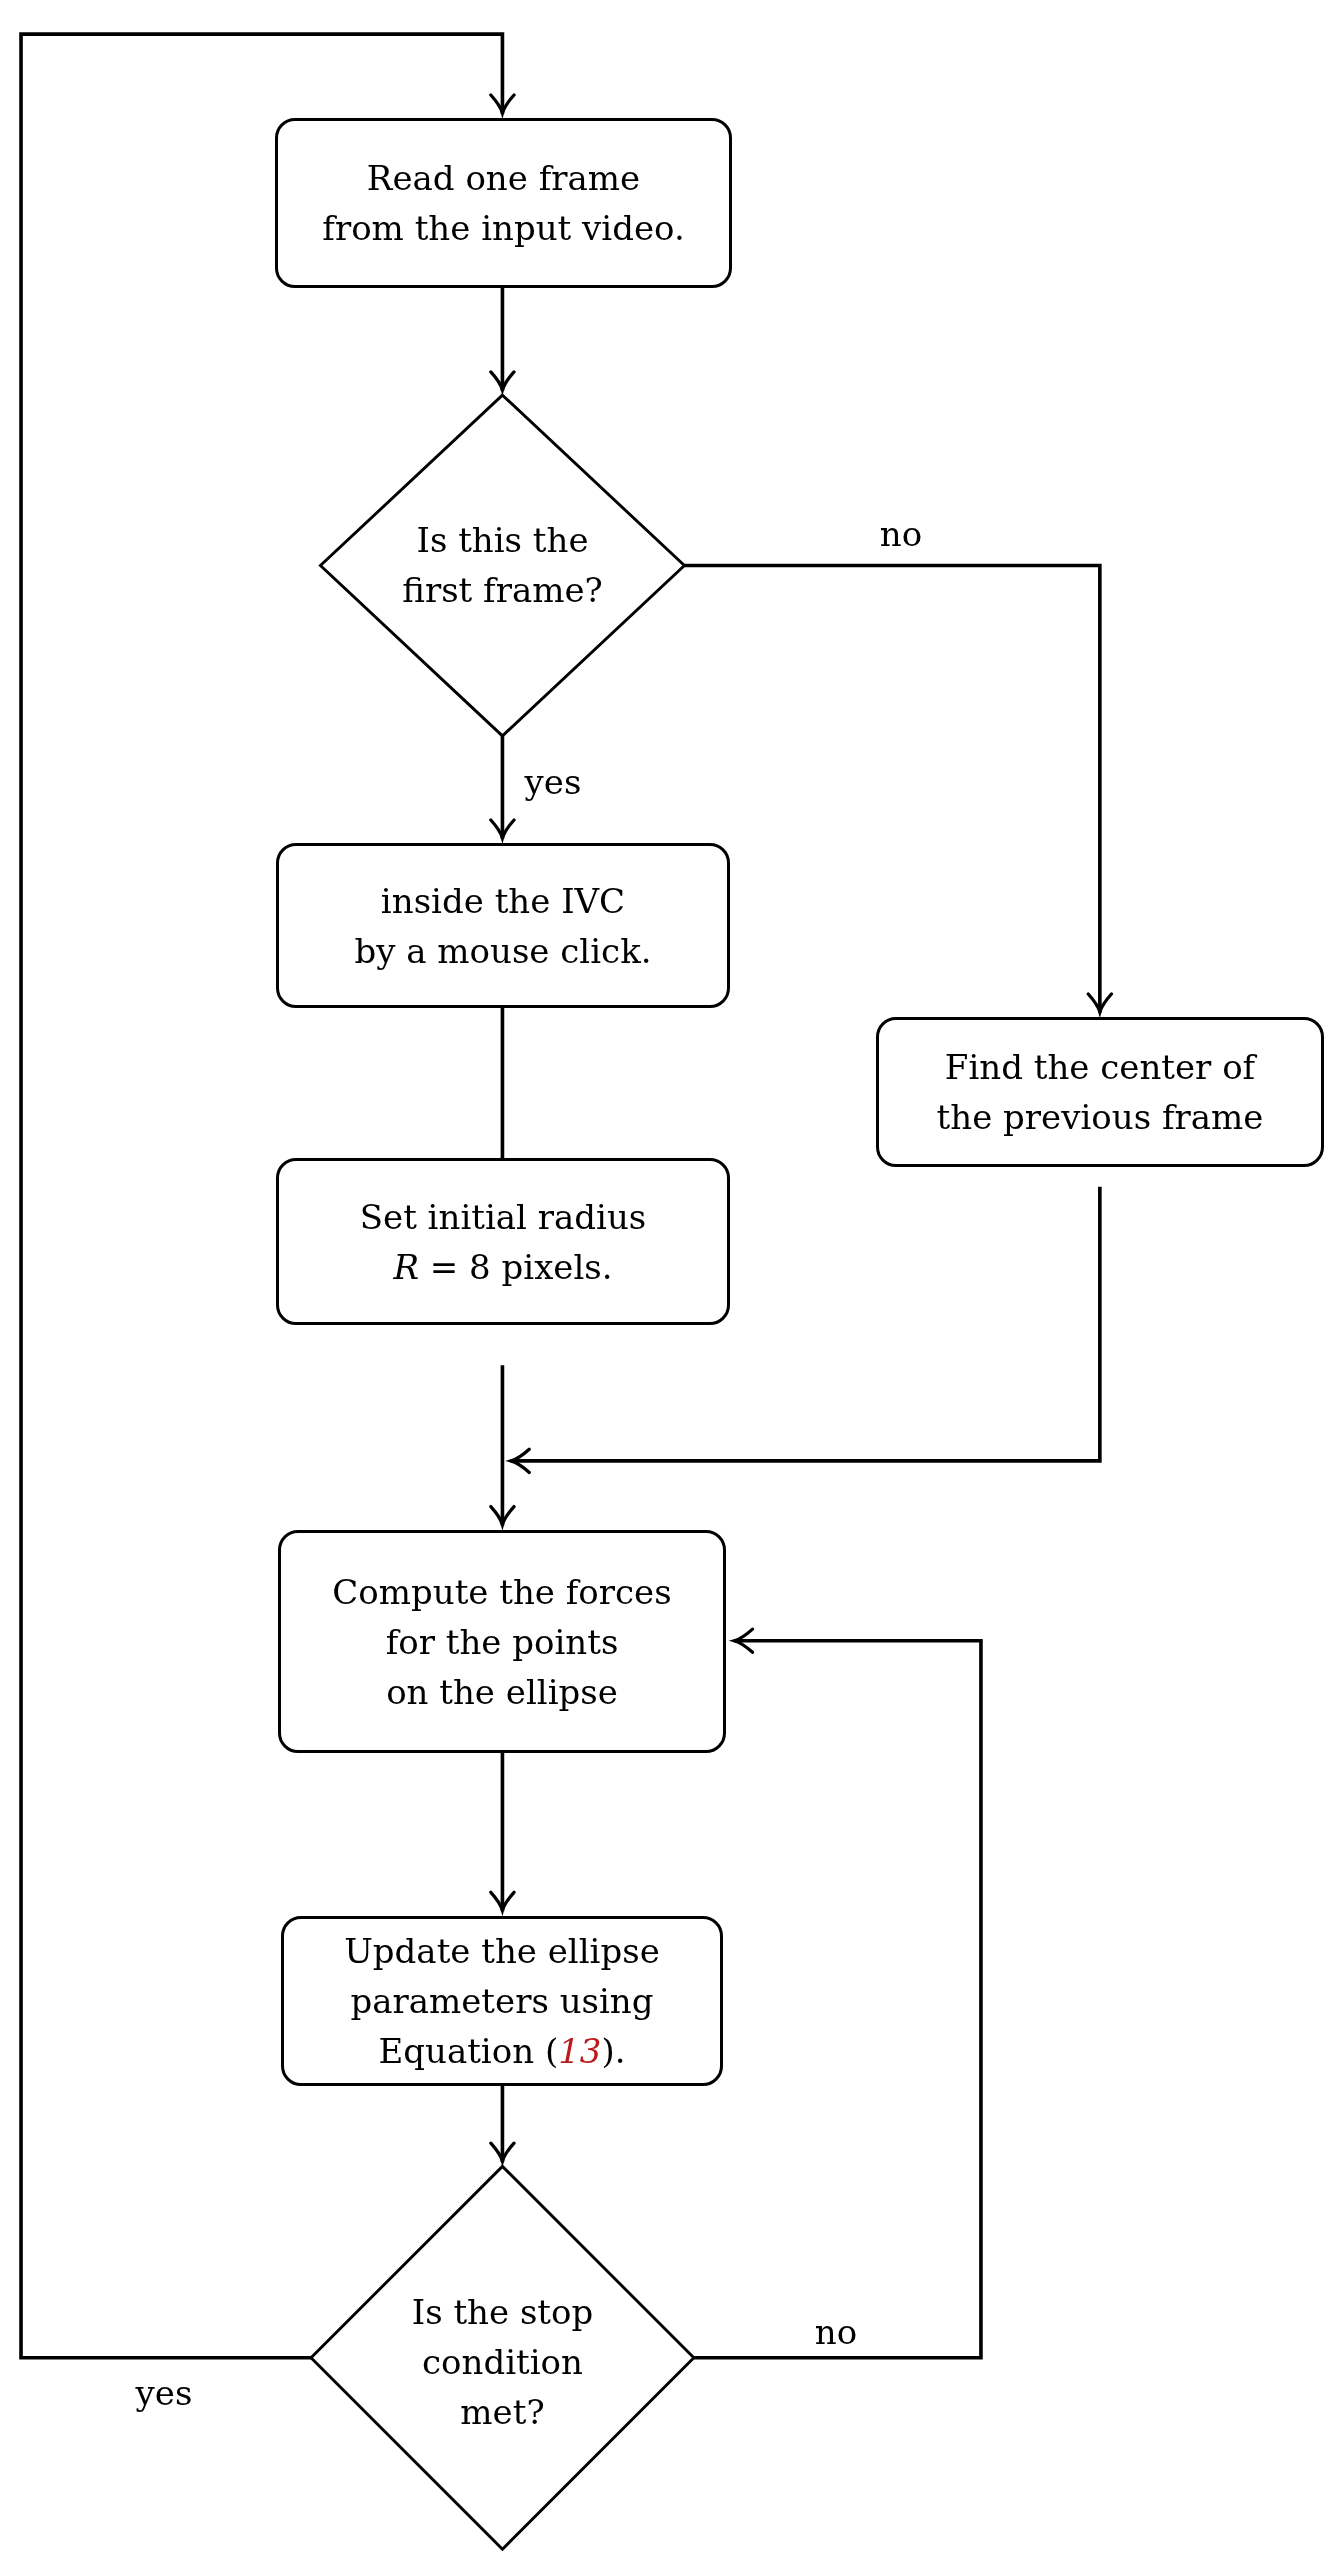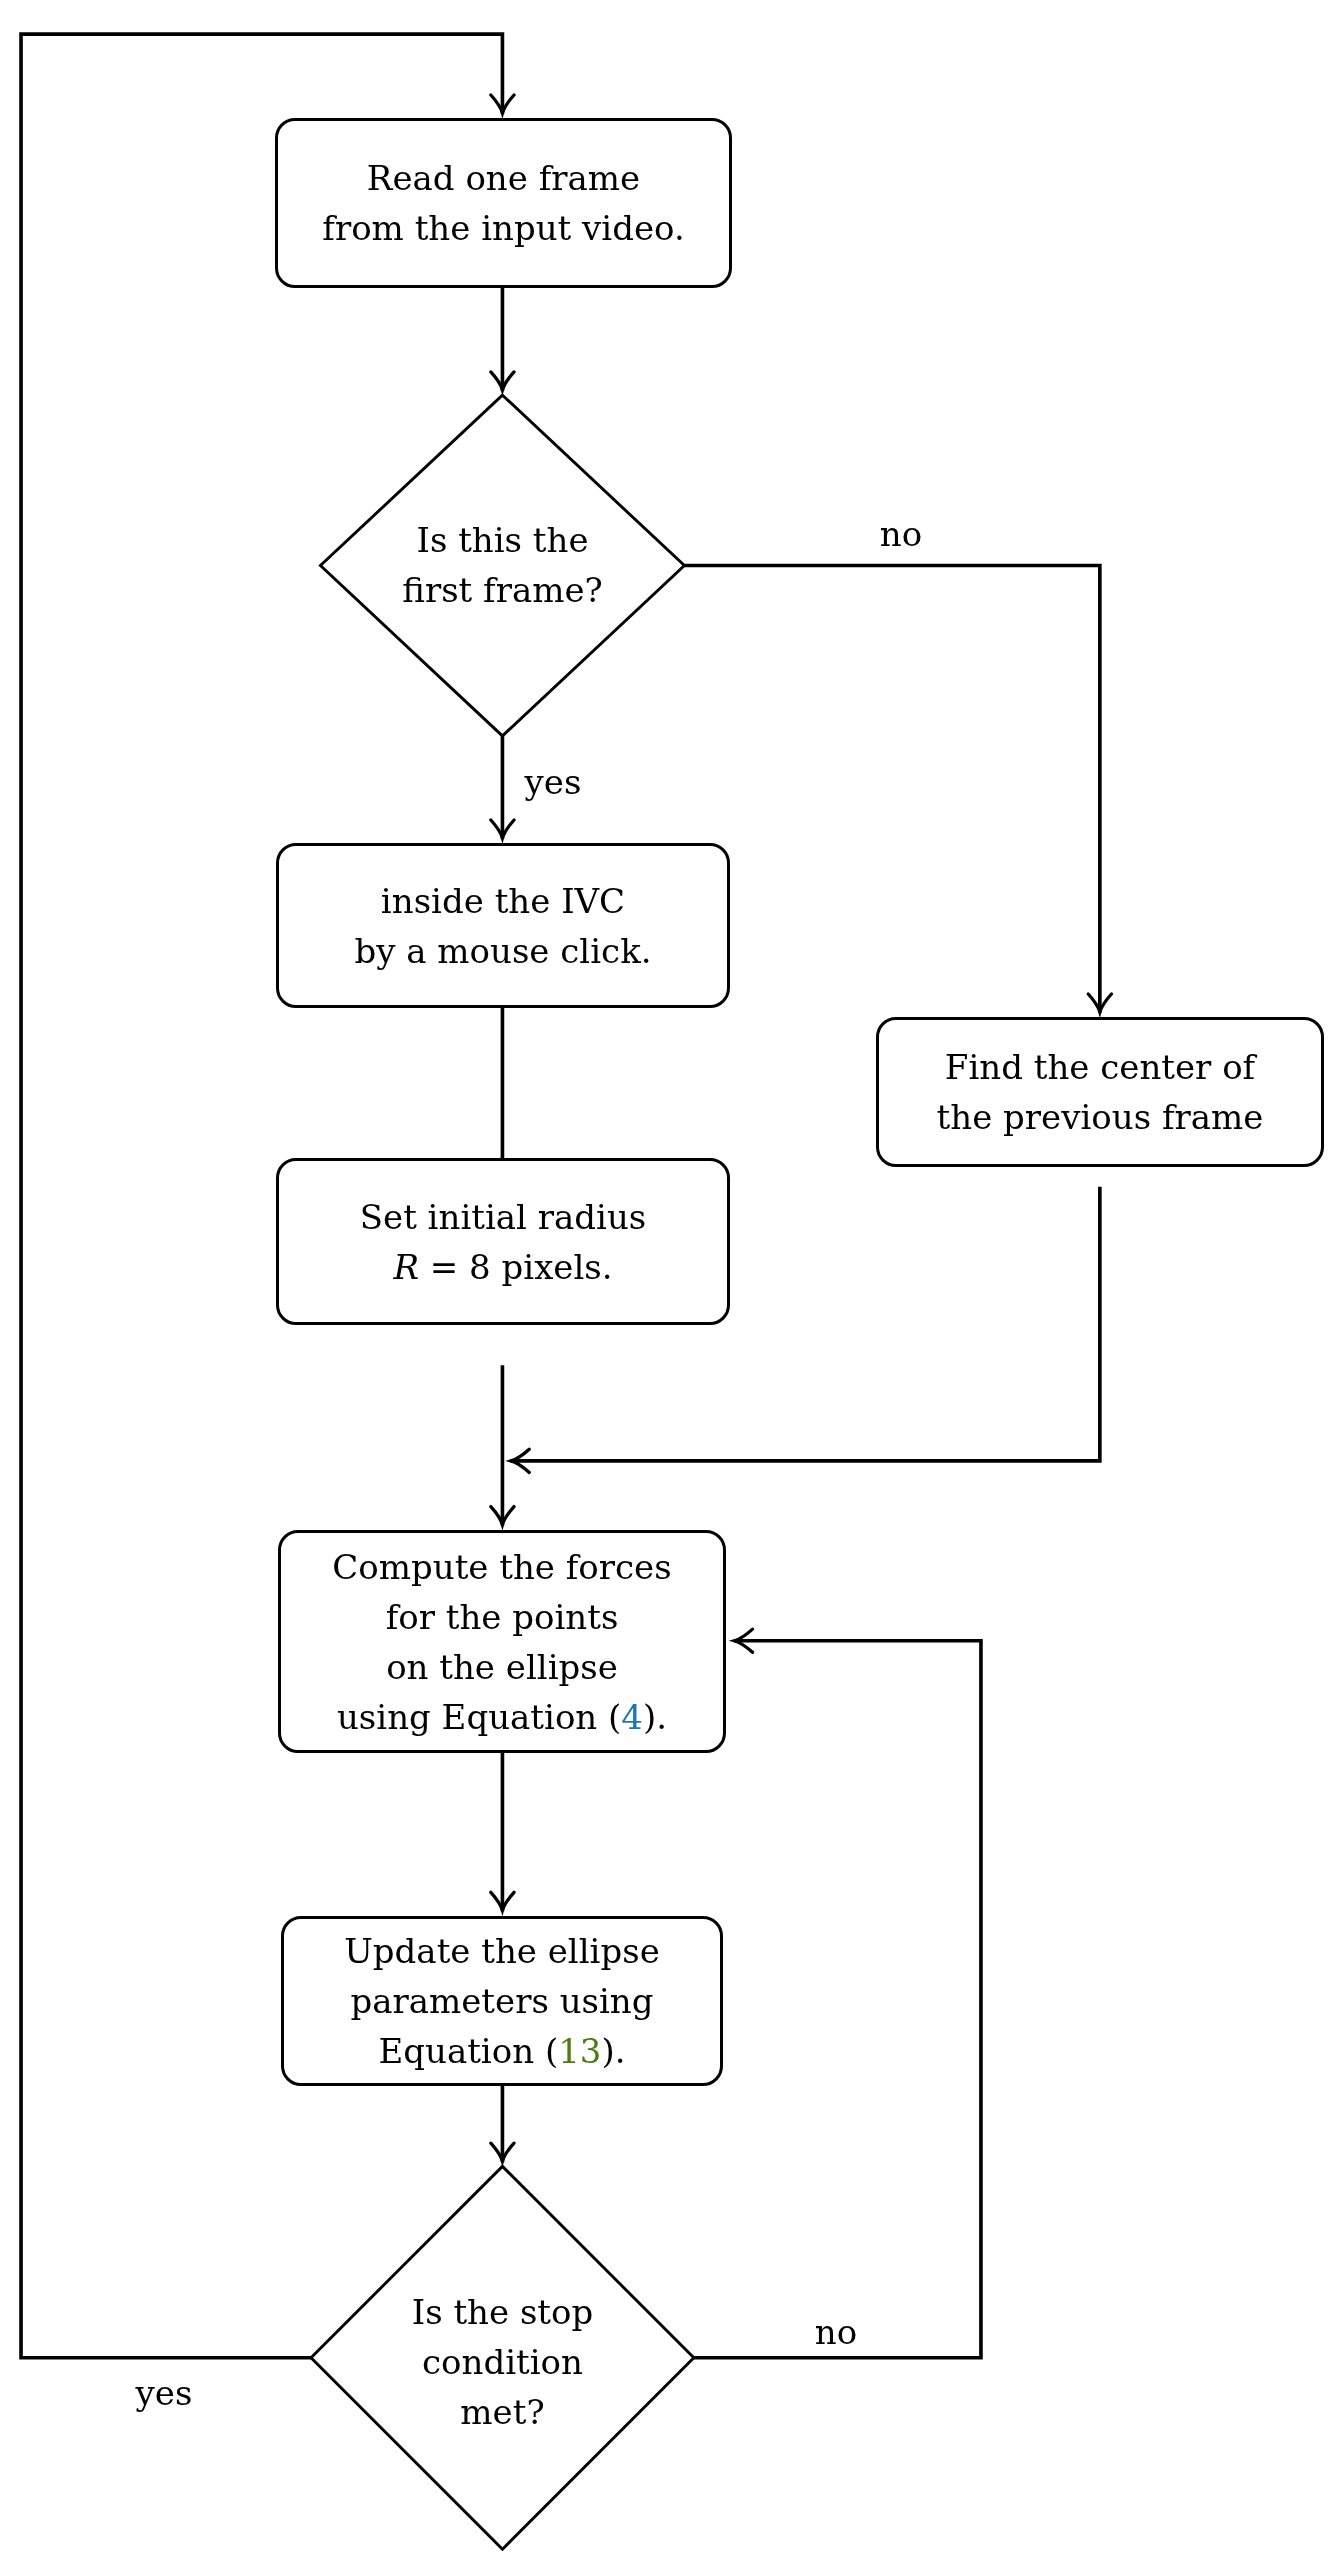--- a/index.html
+++ b/index.html
@@ -77,27 +77,26 @@
 
   <div class="node box" style="left:276px;top:1158px;width:454px;height:167px;">
     <div>Set initial radius</div>
     <div><span class="it">R</span><span> = 8 pixels.</span></div>
   </div>
 
   <div class="node box" style="left:278px;top:1530px;width:448px;height:223px;">
     <div>Compute the forces</div>
     <div>for the points</div>
     <div>on the ellipse</div>
-    <div><span>using Equation (</span><span class="eq" style="color: rgb(28, 118, 178);">4</span><span>).</span></div>
   </div>
 
   <div class="node box" style="left:281px;top:1916px;width:442px;height:170px;">
     <div>Update the ellipse</div>
     <div>parameters using</div>
-    <div><span>Equation (</span><span class="eq" style="color: #4d7c0f;">13</span><span>).</span></div>
+    <div><span>Equation (</span><span class="eq" style="color: #b91c1c; font-style: italic;">13</span><span>).</span></div>
   </div>
 
   <div class="node dtext" style="left:321px;top:515px;width:363px;height:100px;">
     <div>Is this the</div>
     <div>first frame?</div>
   </div>
 
   <div class="node dtext" style="left:321px;top:2287px;width:363px;height:150px;">
     <div>Is the stop</div>
     <div>condition</div>

